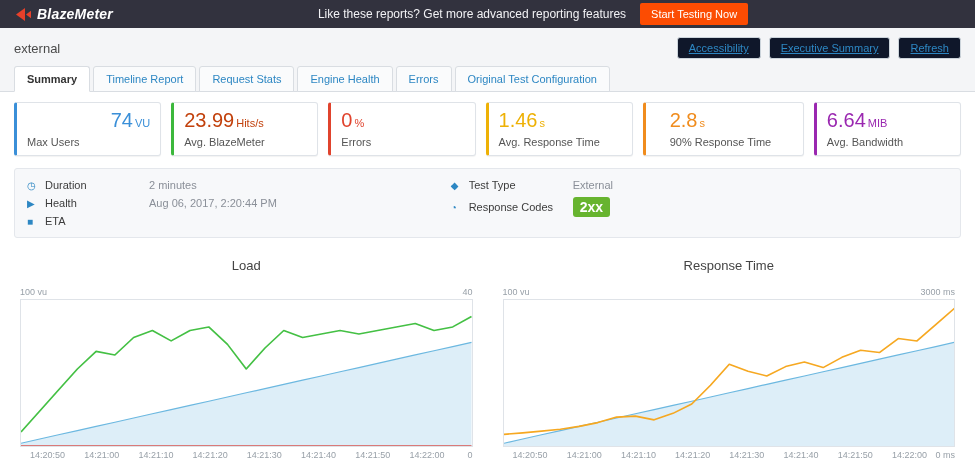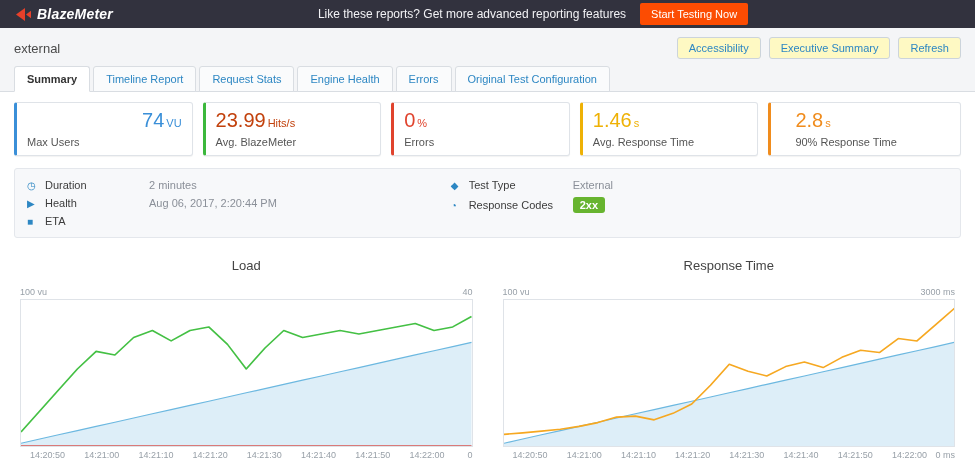--- a/index.html
+++ b/index.html
@@ -19,22 +19,22 @@
   .promo { margin-left: 205px; font-size: 12px; color: #f2f2f5; }
   .cta-btn {
     margin-left: 14px; background: #fc4c02; color: #fff; border: none;
     font-size: 11px; font-family: inherit; padding: 5px 11px; border-radius: 2px; cursor: pointer;
   }
   
   .header-row { display: flex; align-items: center; padding: 9px 14px 7px; }
   .page-title { font-size: 13px; color: #4a4a4a; }
   .header-actions { margin-left: auto; display: flex; gap: 8px; }
   .hdr-btn {
-    background: #fef9c3; border: 1px solid #ccd4db; color: #2d87c3; font-family: inherit;
-    font-size: 11px; padding: 4px 11px; border-radius: 3px; cursor: pointer;
+    background: #0f172a; border: 1px solid #ccd4db; color: #2d87c3; font-family: inherit;
+    font-size: 11px; padding: 4px 11px; border-radius: 3px; cursor: pointer; text-decoration: underline;
   }
   
   .tabs-row { display: flex; gap: 3px; padding: 0 14px; border-bottom: 1px solid #d9dde2; }
   .tab {
     font-size: 11px; padding: 6px 12px; border: 1px solid #d9dde2; margin-bottom: -1px;
     border-radius: 3px 3px 0 0; background: #fafbfc; color: #2d87c3; cursor: pointer; white-space: nowrap;
   }
   .tab.active { background: #fff; color: #333; font-weight: bold; border-bottom-color: #fff; }
   
   .content { background: #fff; min-height: 412px; }
@@ -52,21 +52,21 @@
     margin: 4px 14px 6px; background: #f7f8fa; border: 1px solid #e4e7ec; border-radius: 3px;
     padding: 7px 12px; display: flex;
   }
   .info-col { width: 46%; }
   .info-col + .info-col { flex: 1; }
   .info-row { display: flex; align-items: center; font-size: 11px; padding: 3px 0; }
   .info-icon { color: #2d87c3; width: 18px; font-size: 10px; }
   .info-label { width: 104px; color: #3c3c3c; }
   .info-value { color: #8a8f98; }
   .badge {
-    color: #fff; font-size: 11px; font-weight: bold; padding: 2px 7px; border-radius: 3px;
+    color: #fff; font-size: 14px; font-weight: bold; padding: 2px 7px; border-radius: 3px;
     display: inline-block;
   }
   
   .charts-row { display: flex; gap: 30px; padding: 4px 20px 0; }
   .chart-panel { flex: 1; min-width: 0; }
   .chart-title { text-align: center; font-size: 13px; color: #444; padding: 10px 0 14px; }
   .axis-top { display: flex; justify-content: space-between; font-size: 9px; color: #98a0a8; padding-bottom: 2px; gap: 43px; }
   .plot { display: block; width: 100%; height: 148px; border: 1px solid #dfe3e8; background: #fff; }
   .x-row { display: flex; align-items: flex-start; font-size: 9px; color: #98a0a8; padding-top: 3px; }
   .x-ticks { flex: 1; display: flex; justify-content: space-between; padding-left: 10px; }
@@ -121,20 +121,24 @@
       <div class="kpi-value" style="color: rgb(224, 67, 45);"><span>0</span><span class="kpi-unit">%</span></div>
       <div class="kpi-label">Errors</div>
     </div>
     <div class="kpi-card" style="border-left-color: rgb(238, 177, 5);">
       <div class="kpi-value" style="color: rgb(238, 177, 5);"><span>1.46</span><span class="kpi-unit">s</span></div>
       <div class="kpi-label">Avg. Response Time</div>
     </div>
     <div class="kpi-card" style="border-left-color: rgb(240, 140, 29); padding-left: 24px;">
       <div class="kpi-value" style="color: rgb(240, 140, 29);"><span>2.8</span><span class="kpi-unit">s</span></div>
       <div class="kpi-label">90% Response Time</div>
+    </div>
+    <div class="kpi-card" style="border-left-color: rgb(154, 39, 176);">
+      <div class="kpi-value" style="color: rgb(154, 39, 176);"><span>6.64</span><span class="kpi-unit">MIB</span></div>
+      <div class="kpi-label">Avg. Bandwidth</div>
     </div>
   </div>
 
   <div class="info-strip">
     <div class="info-col">
       <div class="info-row">
         <span class="info-icon">◷</span>
         <span class="info-label">Duration</span>
         <span class="info-value">2 minutes</span>
       </div>

